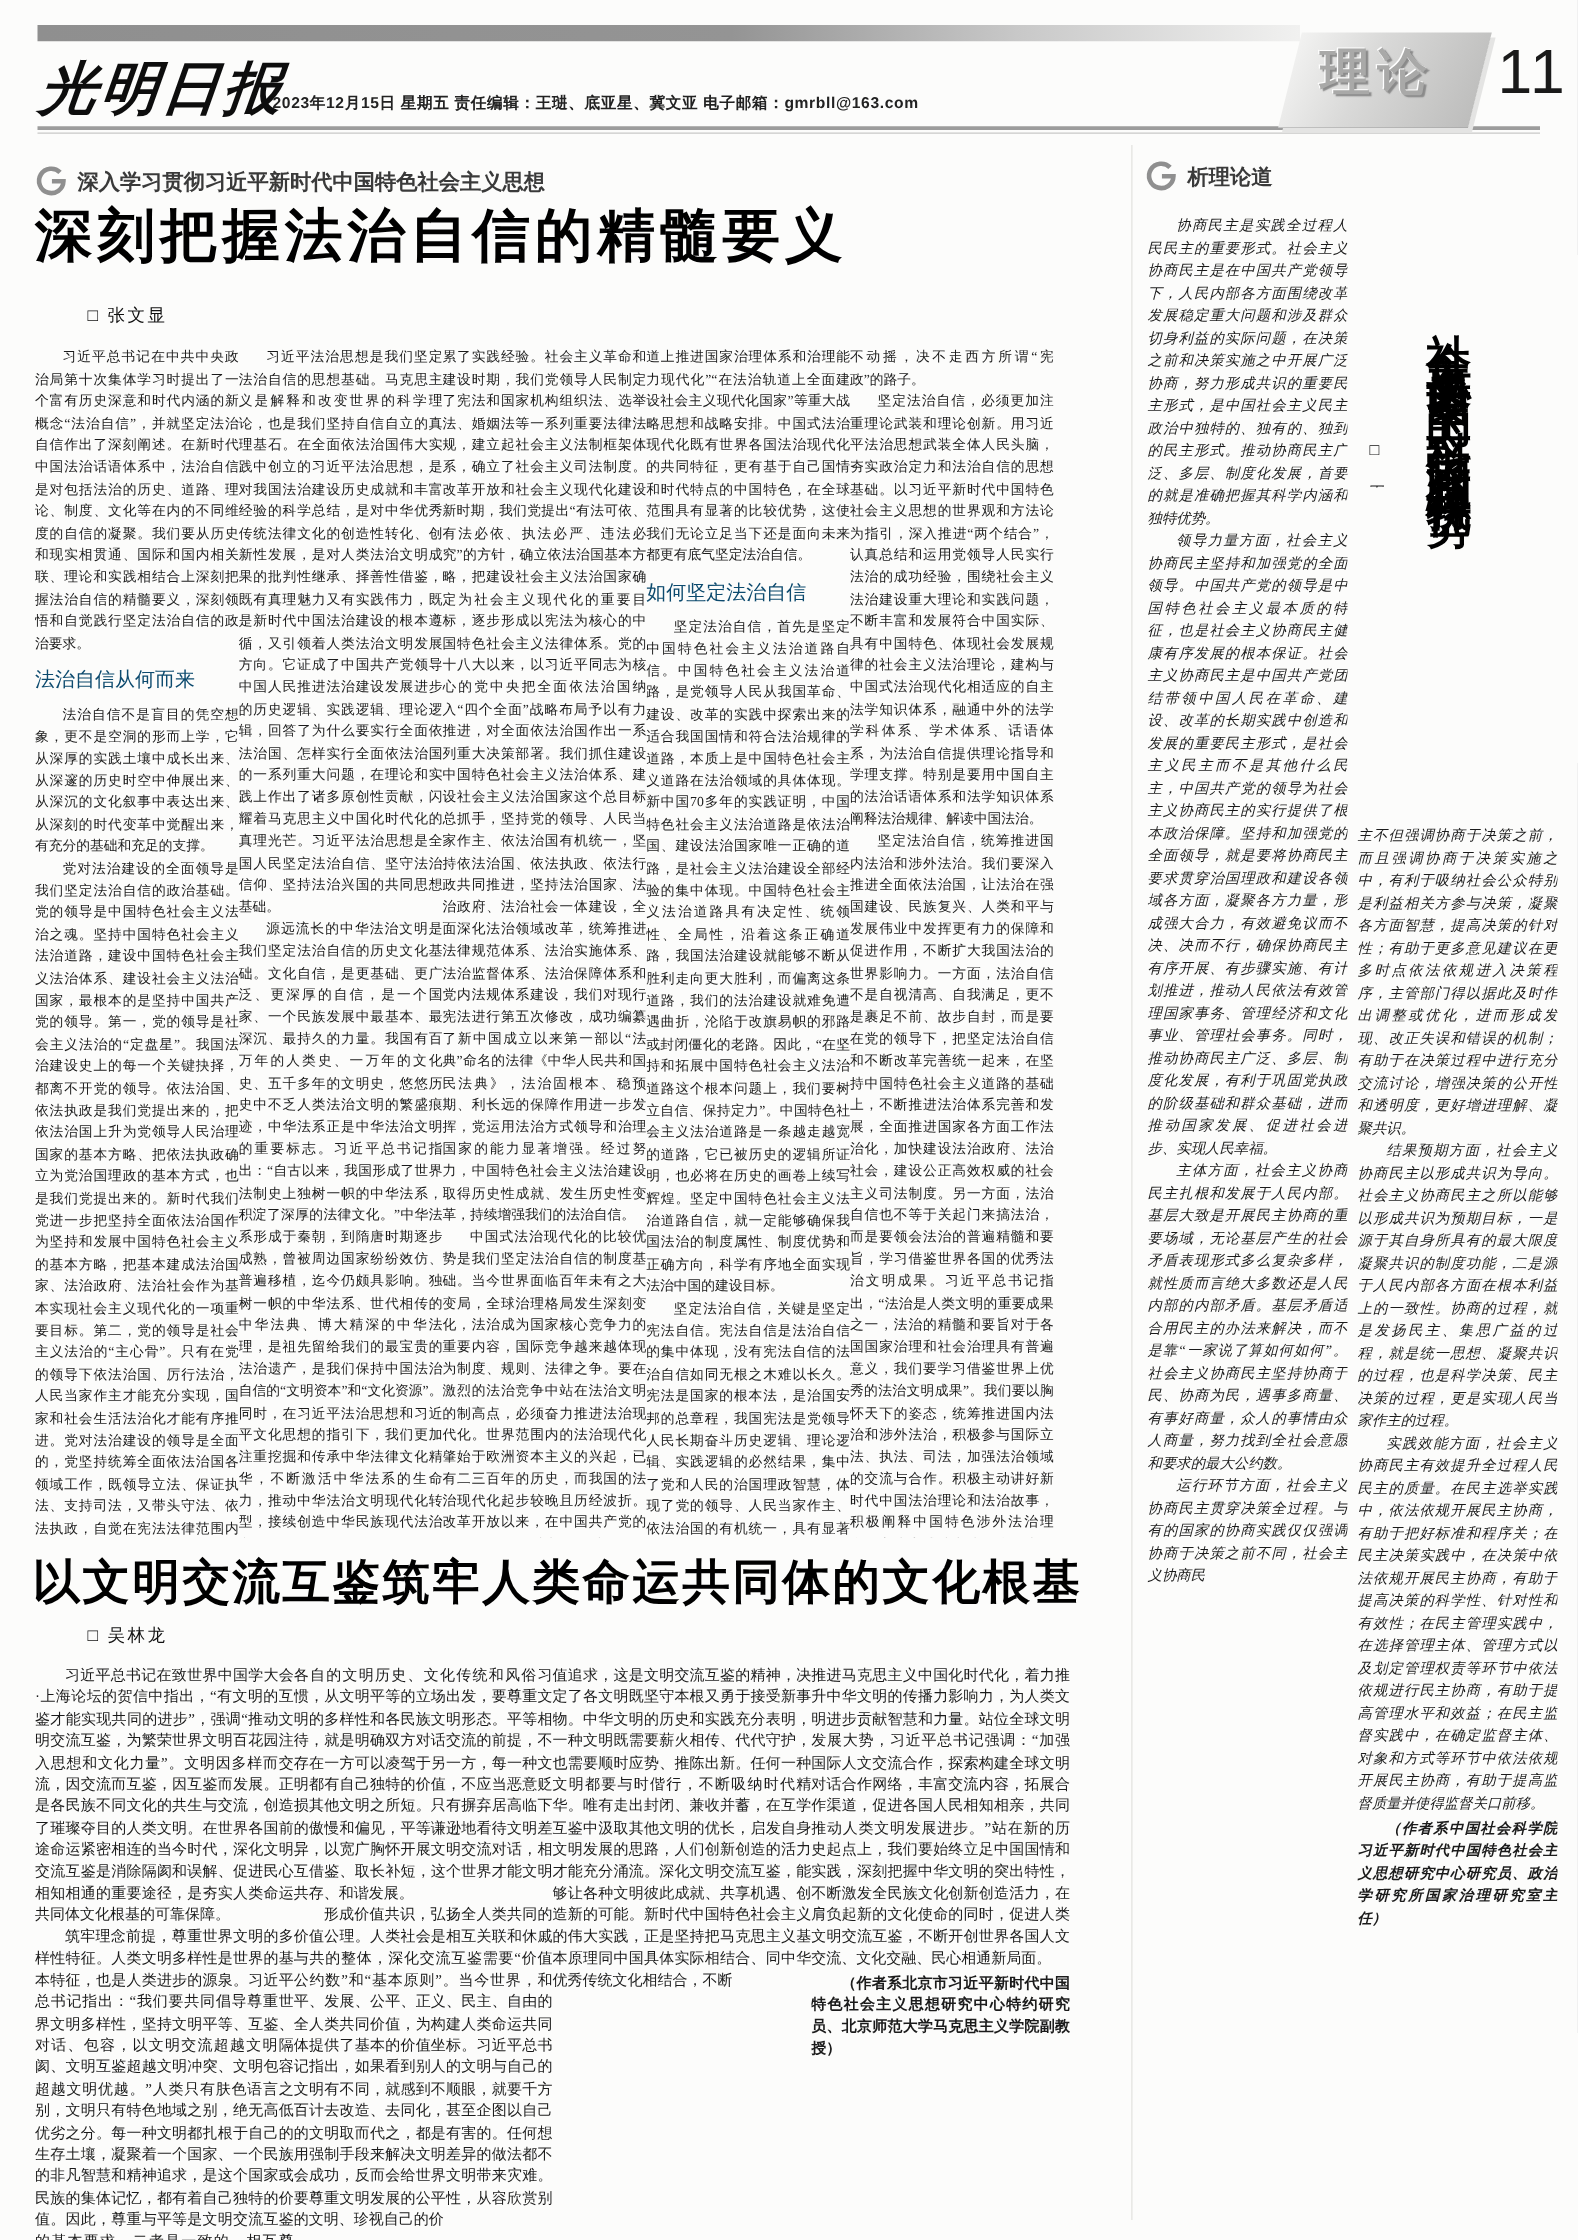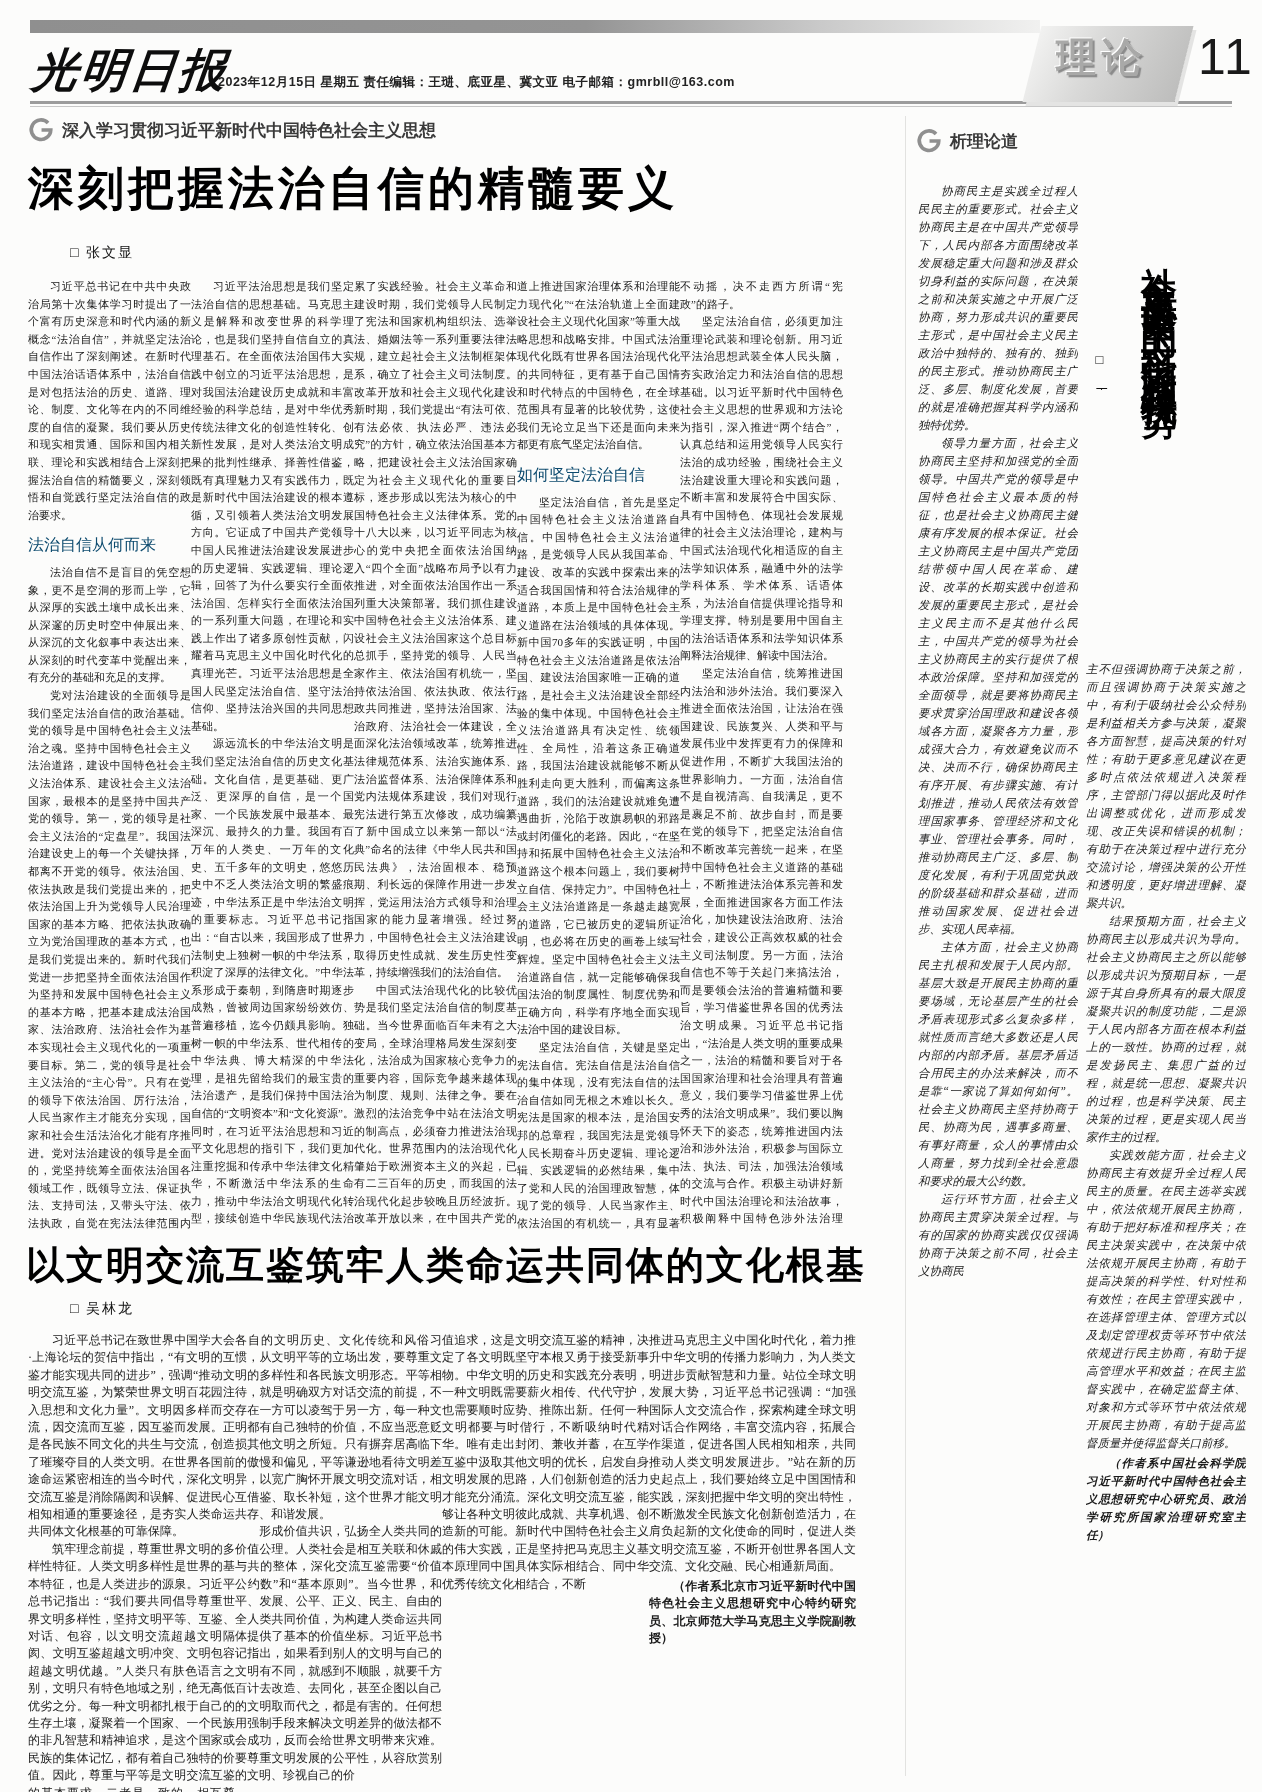--- a/index.html
+++ b/index.html
@@ -19,21 +19,21 @@
            transform:skewX(-14deg);box-shadow:4px 4px 0 #e4e4e3;}
   .section-label{position:absolute;left:1056px;top:30px;font-size:40px;font-weight:900;
            font-family:"Liberation Sans","DejaVu Sans",sans-serif;color:#a9a9a8;
            text-shadow:-1px -1px 0 #ffffff,2px 2px 1px #8a8a8a;letter-spacing:6px;}
   .page-number{position:absolute;left:1198px;top:28px;font-size:50px;color:#1a1a1a;
            font-family:"Liberation Sans","DejaVu Sans",sans-serif;letter-spacing:2px;}
   
   .kicker{position:absolute;display:flex;align-items:center;gap:8px;
           font-family:"Liberation Sans","DejaVu Sans",sans-serif;font-weight:bold;color:#3a3a3a;}
   .kicker .g-icon{width:26px;height:26px;flex:0 0 auto;}
-  .kicker-main{left:28px;top:117px;font-size:17px;justify-content:flex-end;}
+  .kicker-main{left:28px;top:132px;font-size:17px;justify-content:flex-end;}
   .kicker-right{left:916px;top:128px;font-size:17px;}
   
   .headline-main{position:absolute;left:28px;top:158px;width:880px;font-size:46px;font-weight:900;
           letter-spacing:4px;color:#000;white-space:nowrap;}
   .byline{position:absolute;font-size:14px;color:#111;letter-spacing:2px;padding-left:40px;}
   .byline-main{left:30px;top:244px;}
   .cols{position:absolute;display:flex;overflow:hidden;}
   .cols .col{overflow:hidden;text-align:justify;}
   .cols-main{left:28px;top:278px;width:868px;height:952px;}
   .cols-main .col{width:163px;height:952px;font-size:11px;line-height:17.6px;}
@@ -44,21 +44,21 @@
   .author-note{margin:2px 0 0 0;text-indent:2em;font-weight:bold;
           font-family:"Liberation Sans","DejaVu Sans",sans-serif;}
   
   .headline-bottom{position:absolute;left:26px;top:1240px;width:880px;font-size:38px;font-weight:900;
           letter-spacing:2px;color:#000;white-space:nowrap;}
   .byline-bottom{left:30px;top:1300px;}
   .cols-bottom{left:28px;top:1332px;width:868px;height:460px;}
   .cols-bottom .col{width:207px;height:460px;font-size:12px;line-height:17.4px;}
   
   .v-rule{position:absolute;left:905px;top:116px;width:1px;height:1660px;background:#e2e2e0;}
-  .right-col1{left:918px;top:182px;width:160px;height:1566px;}
+  .right-col1{left:918px;top:172px;width:160px;height:1566px;}
   .right-col2{left:1086px;top:660px;width:160px;height:1135px;}
   .right-body{position:absolute;overflow:hidden;text-align:justify;font-size:11.5px;line-height:18px;
           font-style:italic;}
   .right-body .body-p{margin:0;}
   .right-title{position:absolute;left:1118px;top:238px;height:420px;
           writing-mode:vertical-rl;font-size:36px;font-weight:900;letter-spacing:7px;color:#000;}
   .right-title span{display:inline-block;margin-left:16px;}
   .right-byline{position:absolute;left:1090px;top:352px;writing-mode:vertical-rl;
           font-size:13px;letter-spacing:4px;color:#111;}
   .g-icon path{stroke:#8f8f8f;}

